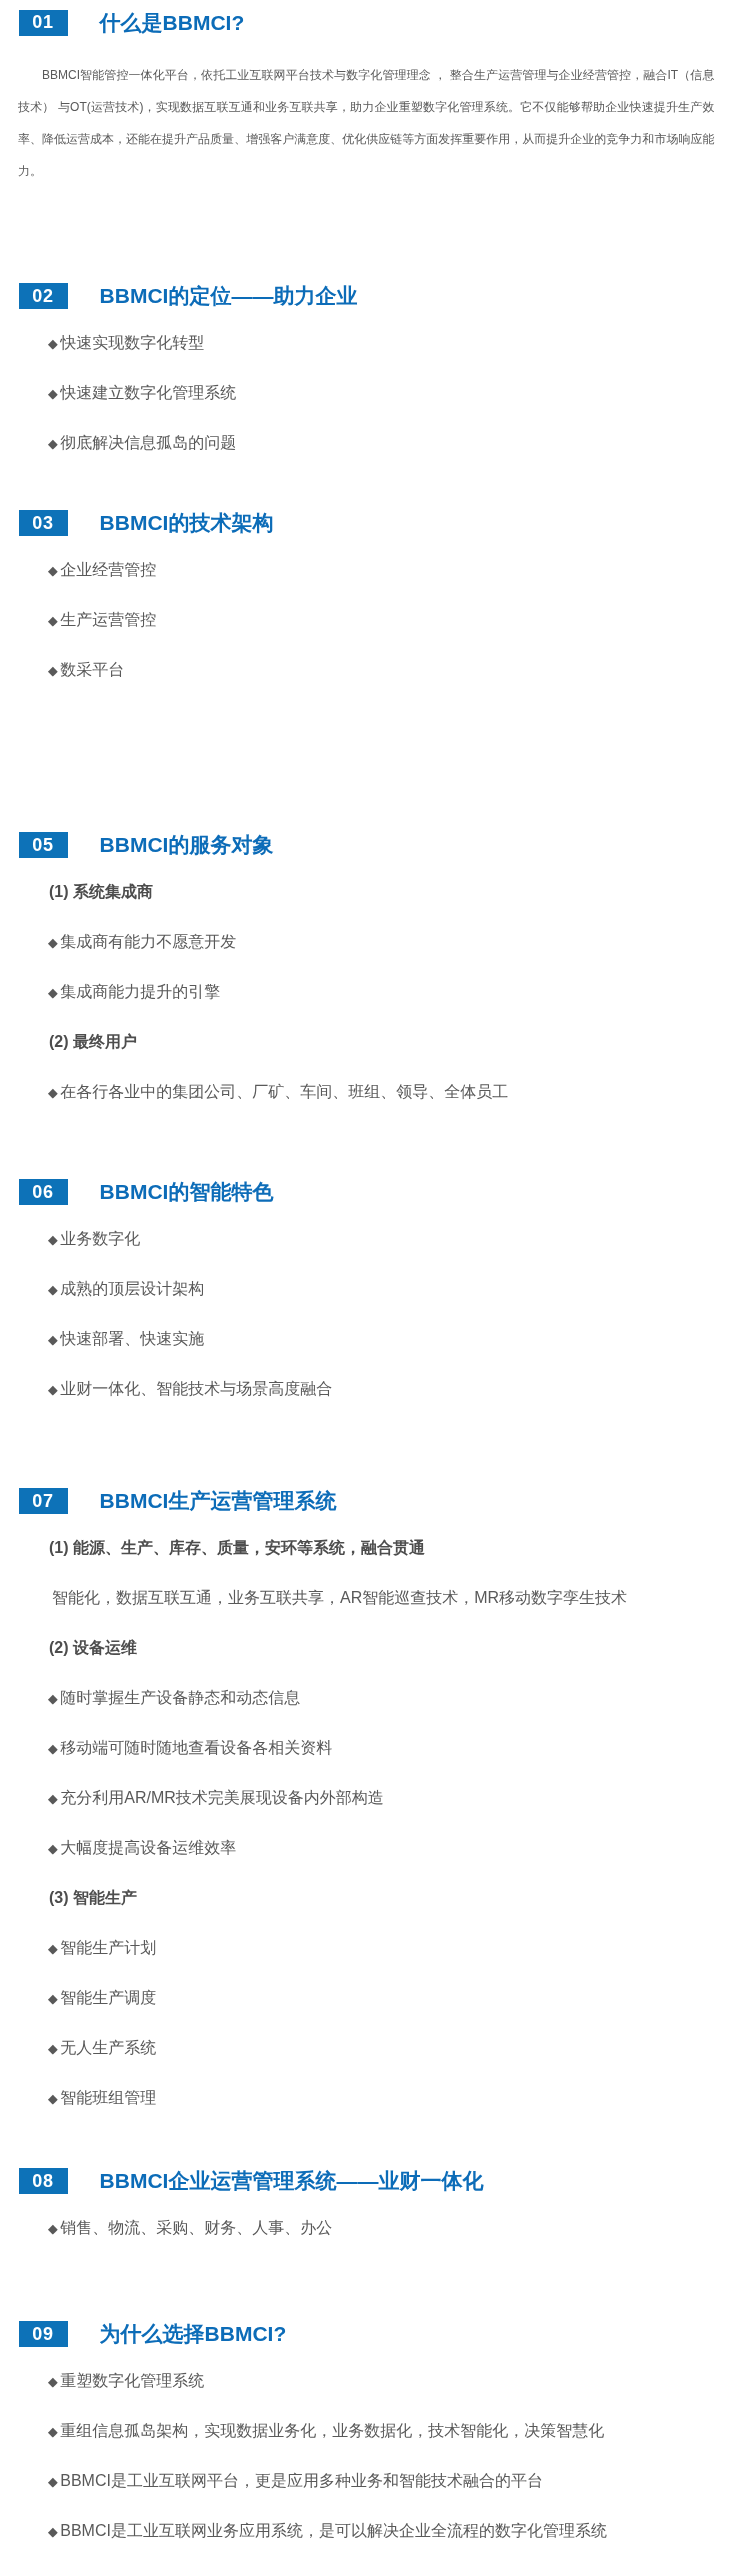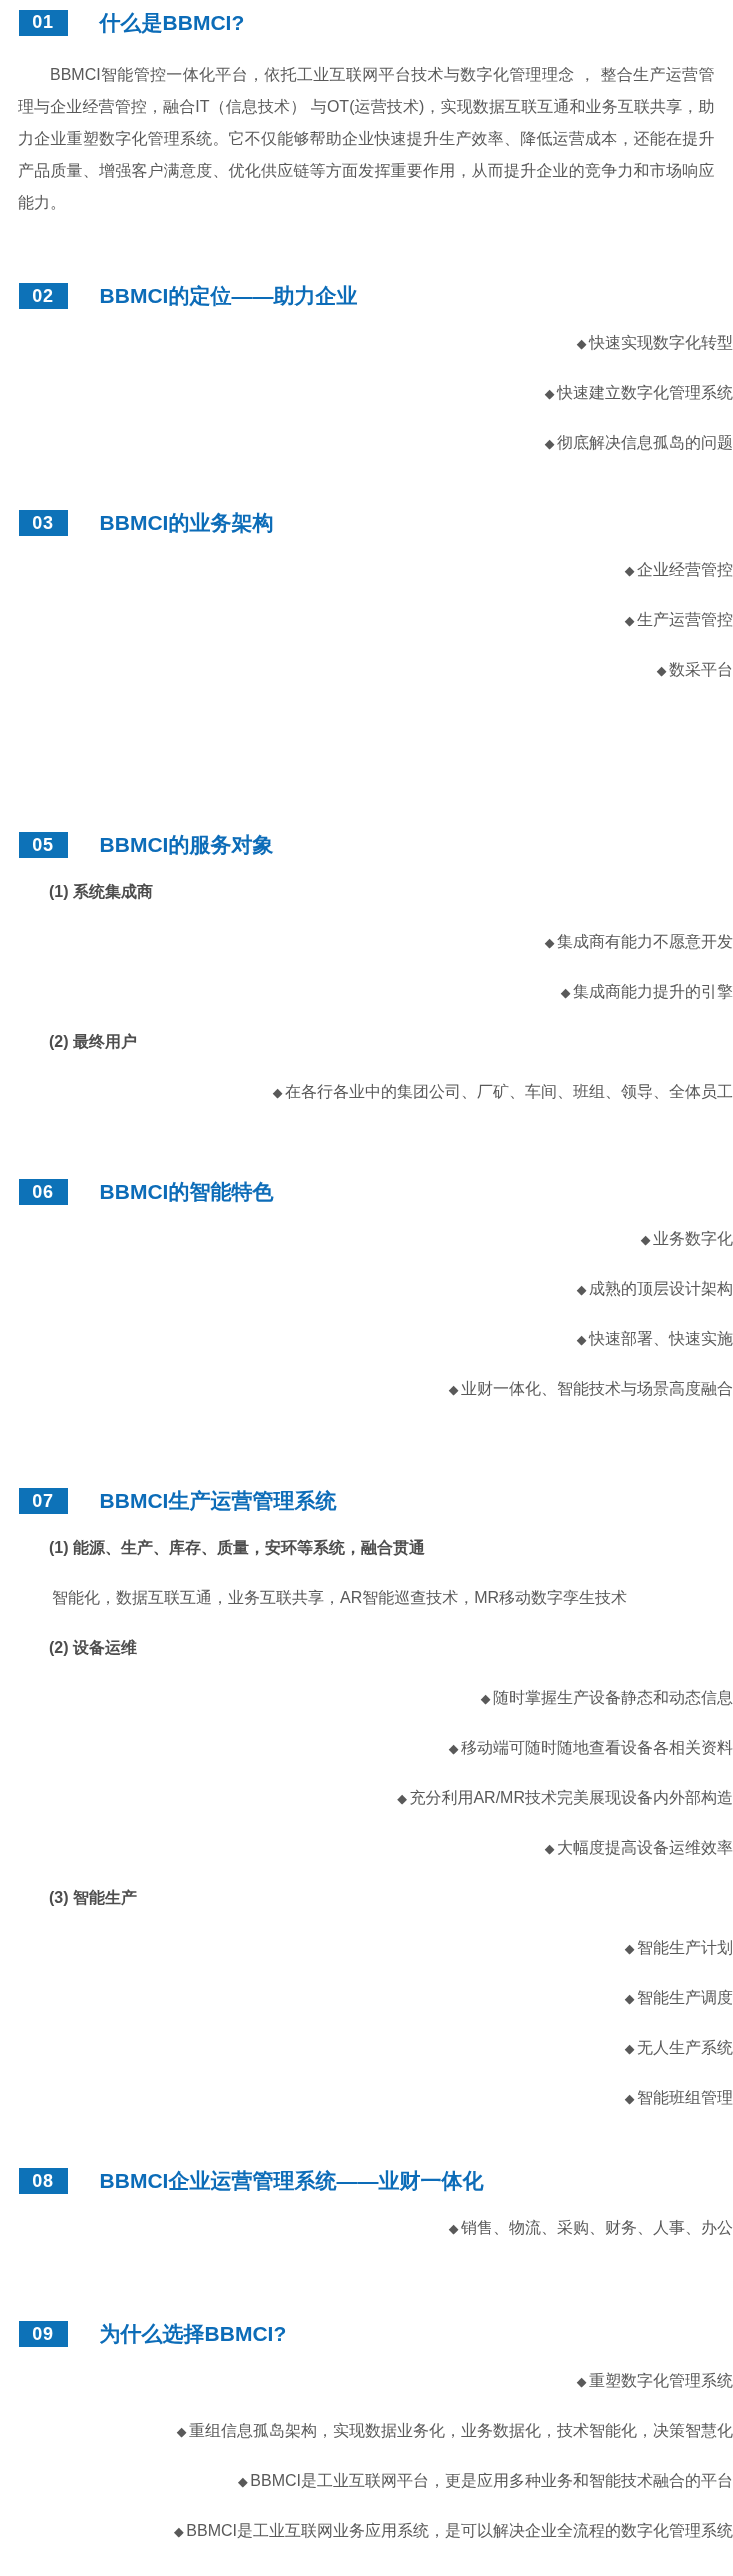--- a/index.html
+++ b/index.html
@@ -32,36 +32,36 @@
   }
   .title{
     margin:0;
     color:var(--title-blue);
     font-size:21px;
     font-weight:bold;
     white-space:nowrap;
   }
   .para{
     margin:22px 18.6px 0 18px;
-    font-size:16px;
+    font-size:12px;
     line-height:32px;
     color:var(--body-gray);
     text-align:justify;
     text-indent:2em;
   }
   .sec-items{margin-top:22px;}
   .item{
     height:22px;
     line-height:22px;
     margin-bottom:28px;
     font-size:16px;
     color:var(--body-gray);
     white-space:nowrap;
   }
-  .bullet{padding-left:48px;text-align:right;}
+  .bullet{padding-left:48px;}
   .diamond{font-size:12.7px;margin-right:2.5px;}
   .subhead{
     padding-left:49px;
     font-weight:bold;
     color:var(--subhead-gray);
   }
   .inline-para{padding-left:52px;}
 </style>
 </head>
 <body>
@@ -84,21 +84,21 @@
     <div class="sec-items">
       <div class="item bullet"><span class="diamond">◆</span><span>快速实现数字化转型</span></div>
       <div class="item bullet"><span class="diamond">◆</span><span>快速建立数字化管理系统</span></div>
       <div class="item bullet"><span class="diamond">◆</span><span>彻底解决信息孤岛的问题</span></div>
     </div>
   </section>
 
   <section class="sec" style="top:509px">
     <div class="sec-header">
       <div class="badge">03</div>
-      <h2 class="title">BBMCI的业务架构</h2>
+      <h2 class="title">BBMCI的技术架构</h2>
     </div>
     <div class="sec-items">
       <div class="item bullet"><span class="diamond">◆</span><span>企业经营管控</span></div>
       <div class="item bullet"><span class="diamond">◆</span><span>生产运营管控</span></div>
       <div class="item bullet"><span class="diamond">◆</span><span>数采平台</span></div>
     </div>
   </section>
 
 
   <section class="sec" style="top:831px">

